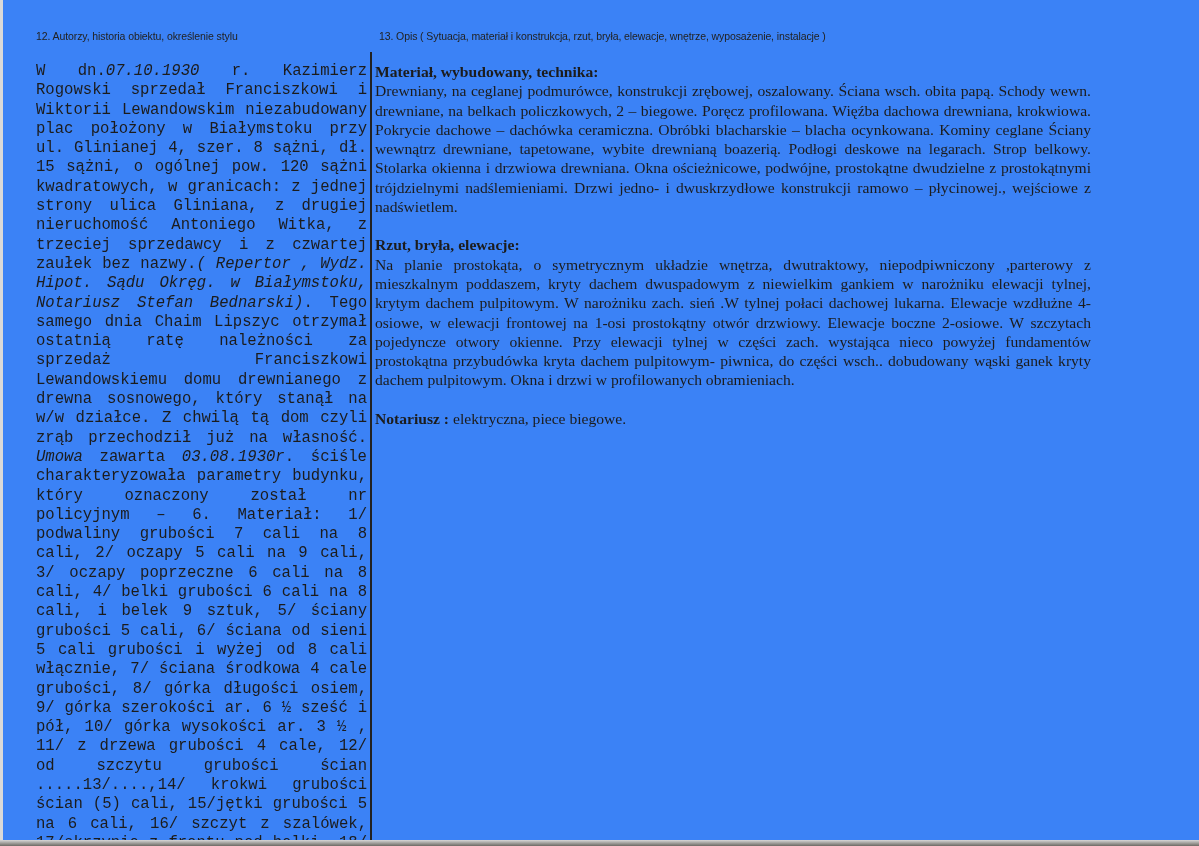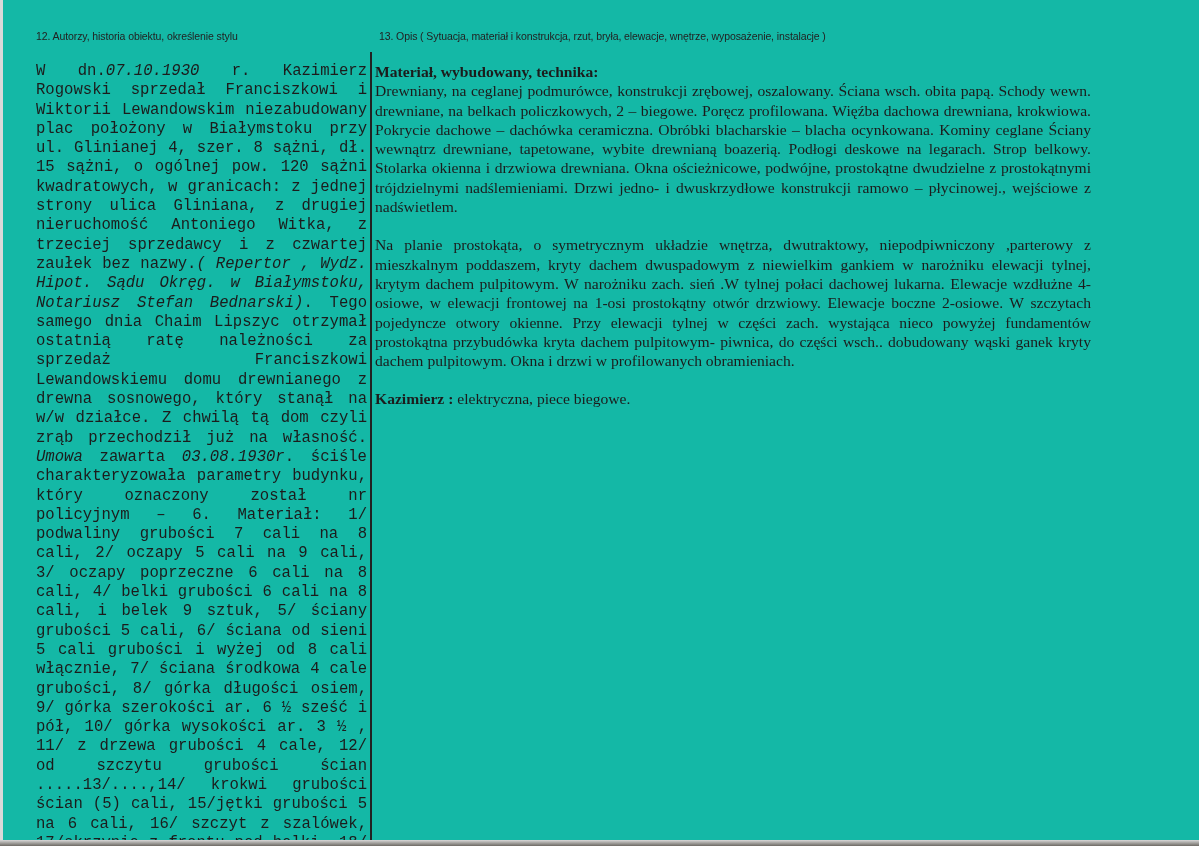--- a/index.html
+++ b/index.html
@@ -2,21 +2,21 @@
 <html><head>
 <meta charset="utf-8">
 <style>
   html, body { margin:0; padding:0; }
   body {
     width:1199px; height:846px; overflow:hidden; position:relative;
     background:#fbfbfa;
     font-family:"Liberation Serif", serif;
     color:#1c1c1c;
   }
-  .page { position:absolute; left:0; top:0; width:1199px; height:846px; background:#14b8a6; }
+  .page { position:absolute; left:0; top:0; width:1199px; height:846px; background:#3b82f6; }
   .bottom-edge { position:absolute; left:0; right:0; bottom:0; height:6px; background:linear-gradient(#d8d8d8,#6e6a64); }
   .left-edge { position:absolute; left:0; top:0; bottom:0; width:3px; background:#d9d9d9; }
   .hdr {
     position:absolute; top:30px;
     font-family:"Liberation Sans", sans-serif; font-size:10.5px; color:#222; letter-spacing:-0.1px;
   }
   .hdr-left { left:36px; }
   .hdr-right { left:379px;text-align:right; }
   .divider {
     position:absolute; left:370px; top:52px; width:2px; height:794px; background:#222;
@@ -52,21 +52,22 @@
       <span>W dn.</span><i>07.10.1930</i><span> r. Kazimierz Rogowski sprzedał Franciszkowi i Wiktorii Lewandowskim niezabudowany plac położony w Białymstoku przy ul. Glinianej 4, szer. 8 sążni, dł. 15 sążni, o ogólnej pow. 120 sążni kwadratowych, w granicach: z jednej strony ulica Gliniana, z drugiej nieruchomość Antoniego Witka, z trzeciej sprzedawcy i z czwartej zaułek bez nazwy.</span><i>( Repertor , Wydz. Hipot. Sądu Okręg. w Białymstoku, Notariusz Stefan Bednarski)</i><span>. Tego samego dnia Chaim Lipszyc otrzymał ostatnią ratę należności za sprzedaż Franciszkowi Lewandowskiemu domu drewnianego z drewna sosnowego, który stanął na w/w działce. Z chwilą tą dom czyli zrąb przechodził już na własność. </span><i>Umowa</i><span> zawarta </span><i>03.08.1930r</i><span>. ściśle charakteryzowała parametry budynku, który oznaczony został nr policyjnym – 6. Materiał: 1/ podwaliny grubości 7 cali na 8 cali, 2/ oczapy 5 cali na 9 cali, 3/ oczapy poprzeczne 6 cali na 8 cali, 4/ belki grubości 6 cali na 8 cali, i belek 9 sztuk, 5/ ściany grubości 5 cali, 6/ ściana od sieni 5 cali grubości i wyżej od 8 cali włącznie, 7/ ściana środkowa 4 cale grubości, 8/ górka długości osiem, 9/ górka szerokości ar. 6 ½ sześć i pół, 10/ górka wysokości ar. 3 ½ , 11/ z drzewa grubości 4 cale, 12/ od szczytu grubości ścian .....13/....,14/ krokwi grubości ścian (5) cali, 15/jętki grubości 5 na 6 cali, 16/ szczyt z szalówek, 17/skrzynie z frontu pod belki, 18/ deski ... pod szalówkę... Dom winien być wybudowany w następującym wymiarze: długości 15 arszynów, szerokości 12 arszynów i wysokości 3 i ¾ arszynów. Magistrat m. Białegostoku zezwolił p. Franciszkowi Lewandowskiemu na wykonanie budowy parterowego drewnianego domu, drwalek i ustępu </span><i>20.08.1930r</i><span>. Autorem projektu był Wittek Antoni.</span>
     </p>
   </div>
 
   <div class="col-right">
     <div class="sec">
       <div class="sec-title">Materiał, wybudowany, technika:</div>
       <p class="sec-body">Drewniany, na ceglanej podmurówce, konstrukcji zrębowej, oszalowany. Ściana wsch. obita papą. Schody wewn. drewniane, na belkach policzkowych, 2 – biegowe. Poręcz profilowana. Więźba dachowa drewniana, krokwiowa. Pokrycie dachowe – dachówka ceramiczna. Obróbki blacharskie – blacha ocynkowana. Kominy ceglane Ściany wewnątrz drewniane, tapetowane, wybite drewnianą boazerią. Podłogi deskowe na legarach. Strop belkowy. Stolarka okienna i drzwiowa drewniana. Okna ościeżnicowe, podwójne, prostokątne dwudzielne z prostokątnymi trójdzielnymi nadślemieniami. Drzwi jedno- i dwuskrzydłowe konstrukcji ramowo – płycinowej., wejściowe z nadświetlem.</p>
     </div>
     <div class="sec">
+      <div class="sec-title">Rzut, bryła, elewacje:</div>
       <p class="sec-body">Na planie prostokąta, o symetrycznym układzie wnętrza, dwutraktowy, niepodpiwniczony ,parterowy z mieszkalnym poddaszem, kryty dachem dwuspadowym z niewielkim gankiem w narożniku elewacji tylnej, krytym dachem pulpitowym. W narożniku zach. sień .W tylnej połaci dachowej lukarna. Elewacje wzdłużne 4-osiowe, w elewacji frontowej na 1-osi prostokątny otwór drzwiowy. Elewacje boczne 2-osiowe. W szczytach pojedyncze otwory okienne. Przy elewacji tylnej w części zach. wystająca nieco powyżej fundamentów prostokątna przybudówka kryta dachem pulpitowym- piwnica, do części wsch.. dobudowany wąski ganek kryty dachem pulpitowym. Okna i drzwi w profilowanych obramieniach.</p>
     </div>
     <div class="sec">
-      <span class="inline-title">Kazimierz :</span><span> elektryczna, piece biegowe.</span>
+      <span class="inline-title">Notariusz :</span><span> elektryczna, piece biegowe.</span>
     </div>
   </div>
 
   <div class="bottom-edge"></div>
 </div>
 
 </body></html>

